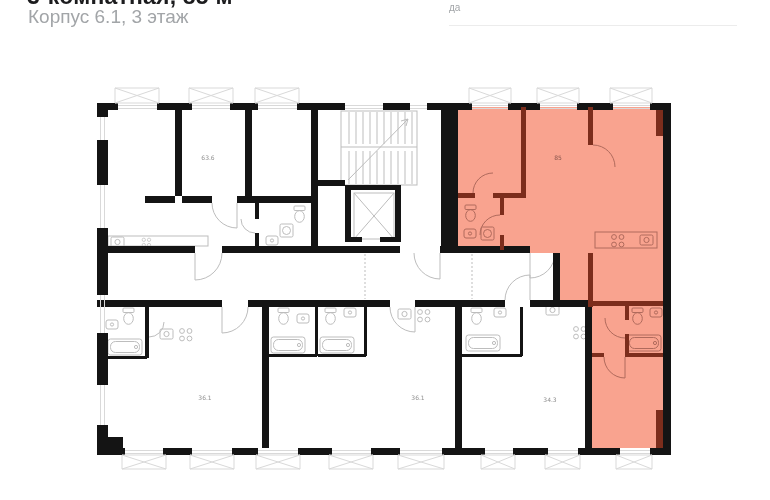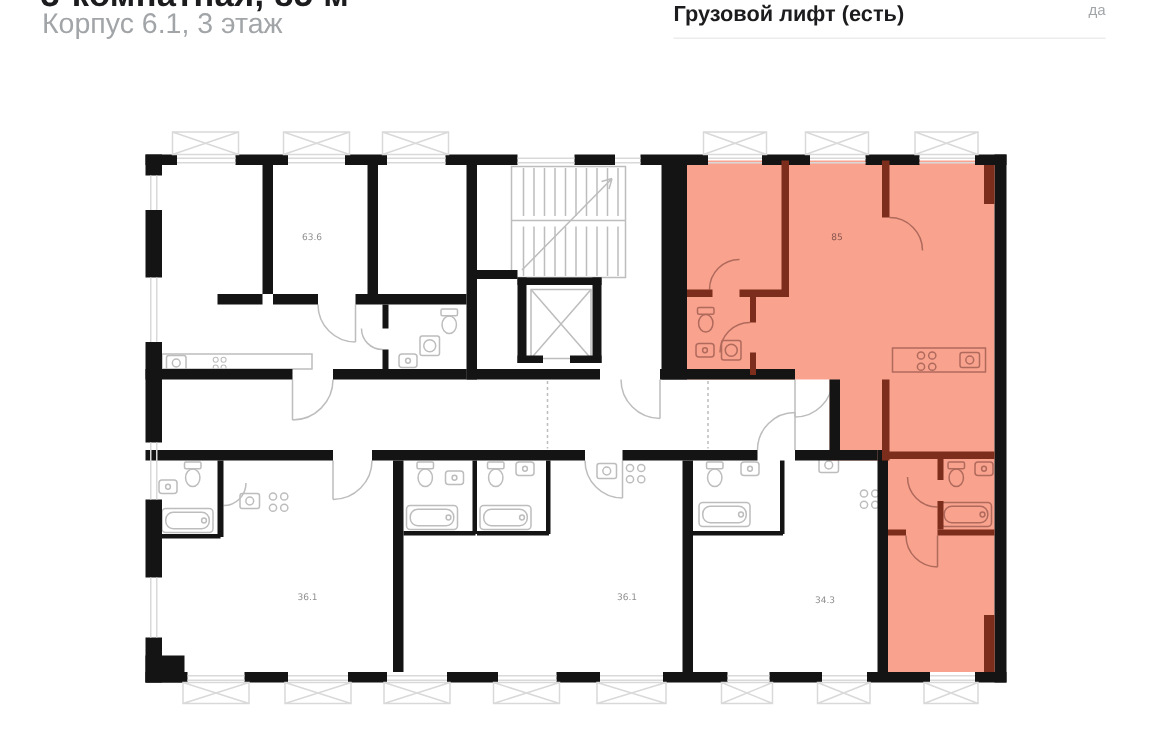--- a/index.html
+++ b/index.html
@@ -25,21 +25,20 @@
   .lbl{fill:var(--label);font-size:6px;font-family:"DejaVu Sans",sans-serif;text-anchor:middle}
   .lblr{fill:var(--label_red)}
   .ov{fill:transparent}
 </style>
 </head>
 <body>
 
 <div class="title">3-комнатная, 85 м²</div>
 <div class="subtitle">Корпус 6.1, 3 этаж</div>
 <div class="lift-row">
-  <span class="lift-label">Грузовой лифт (есть)</span>
   <span class="lift-value">да</span>
 </div>
 <div class="divider"></div>
 
 <svg width="770" height="500" viewBox="0 0 770 500">
   <defs>
     <g id="toilet">
         <rect x="1" y="0" width="11" height="4.5" rx="1"></rect>
         <ellipse cx="6.5" cy="10.5" rx="4.8" ry="5.8"></ellipse>
       </g>

